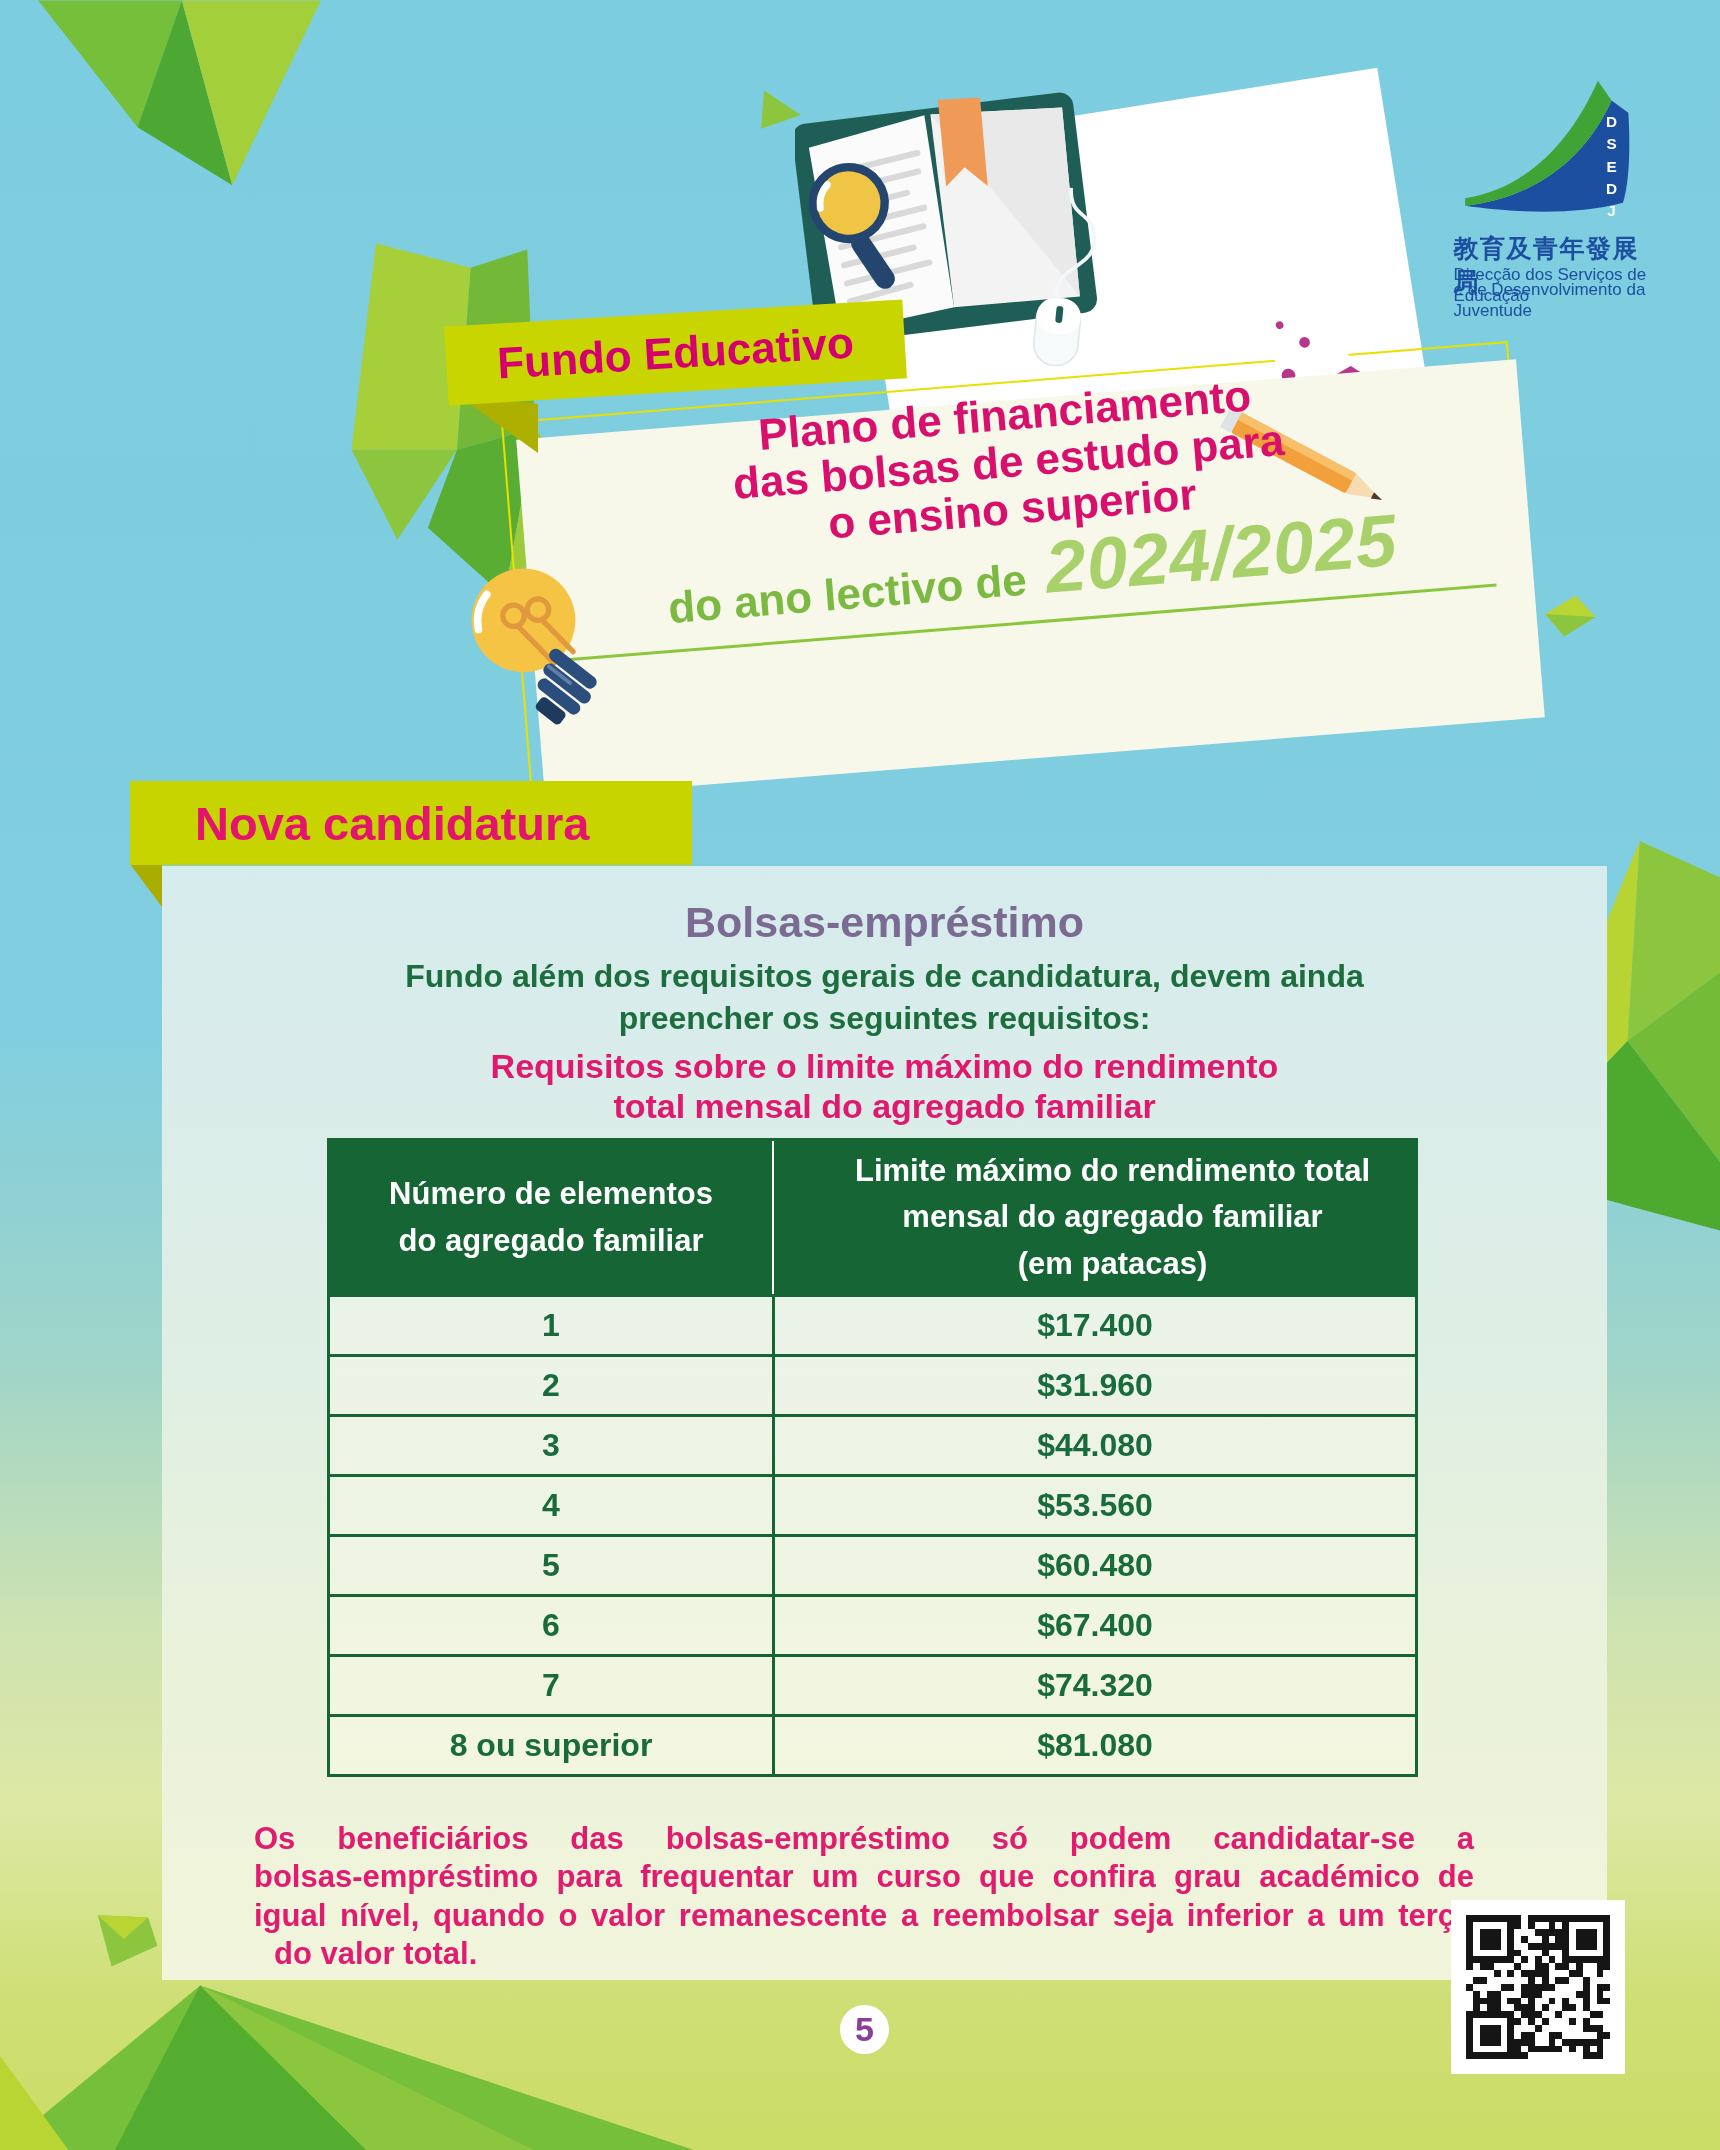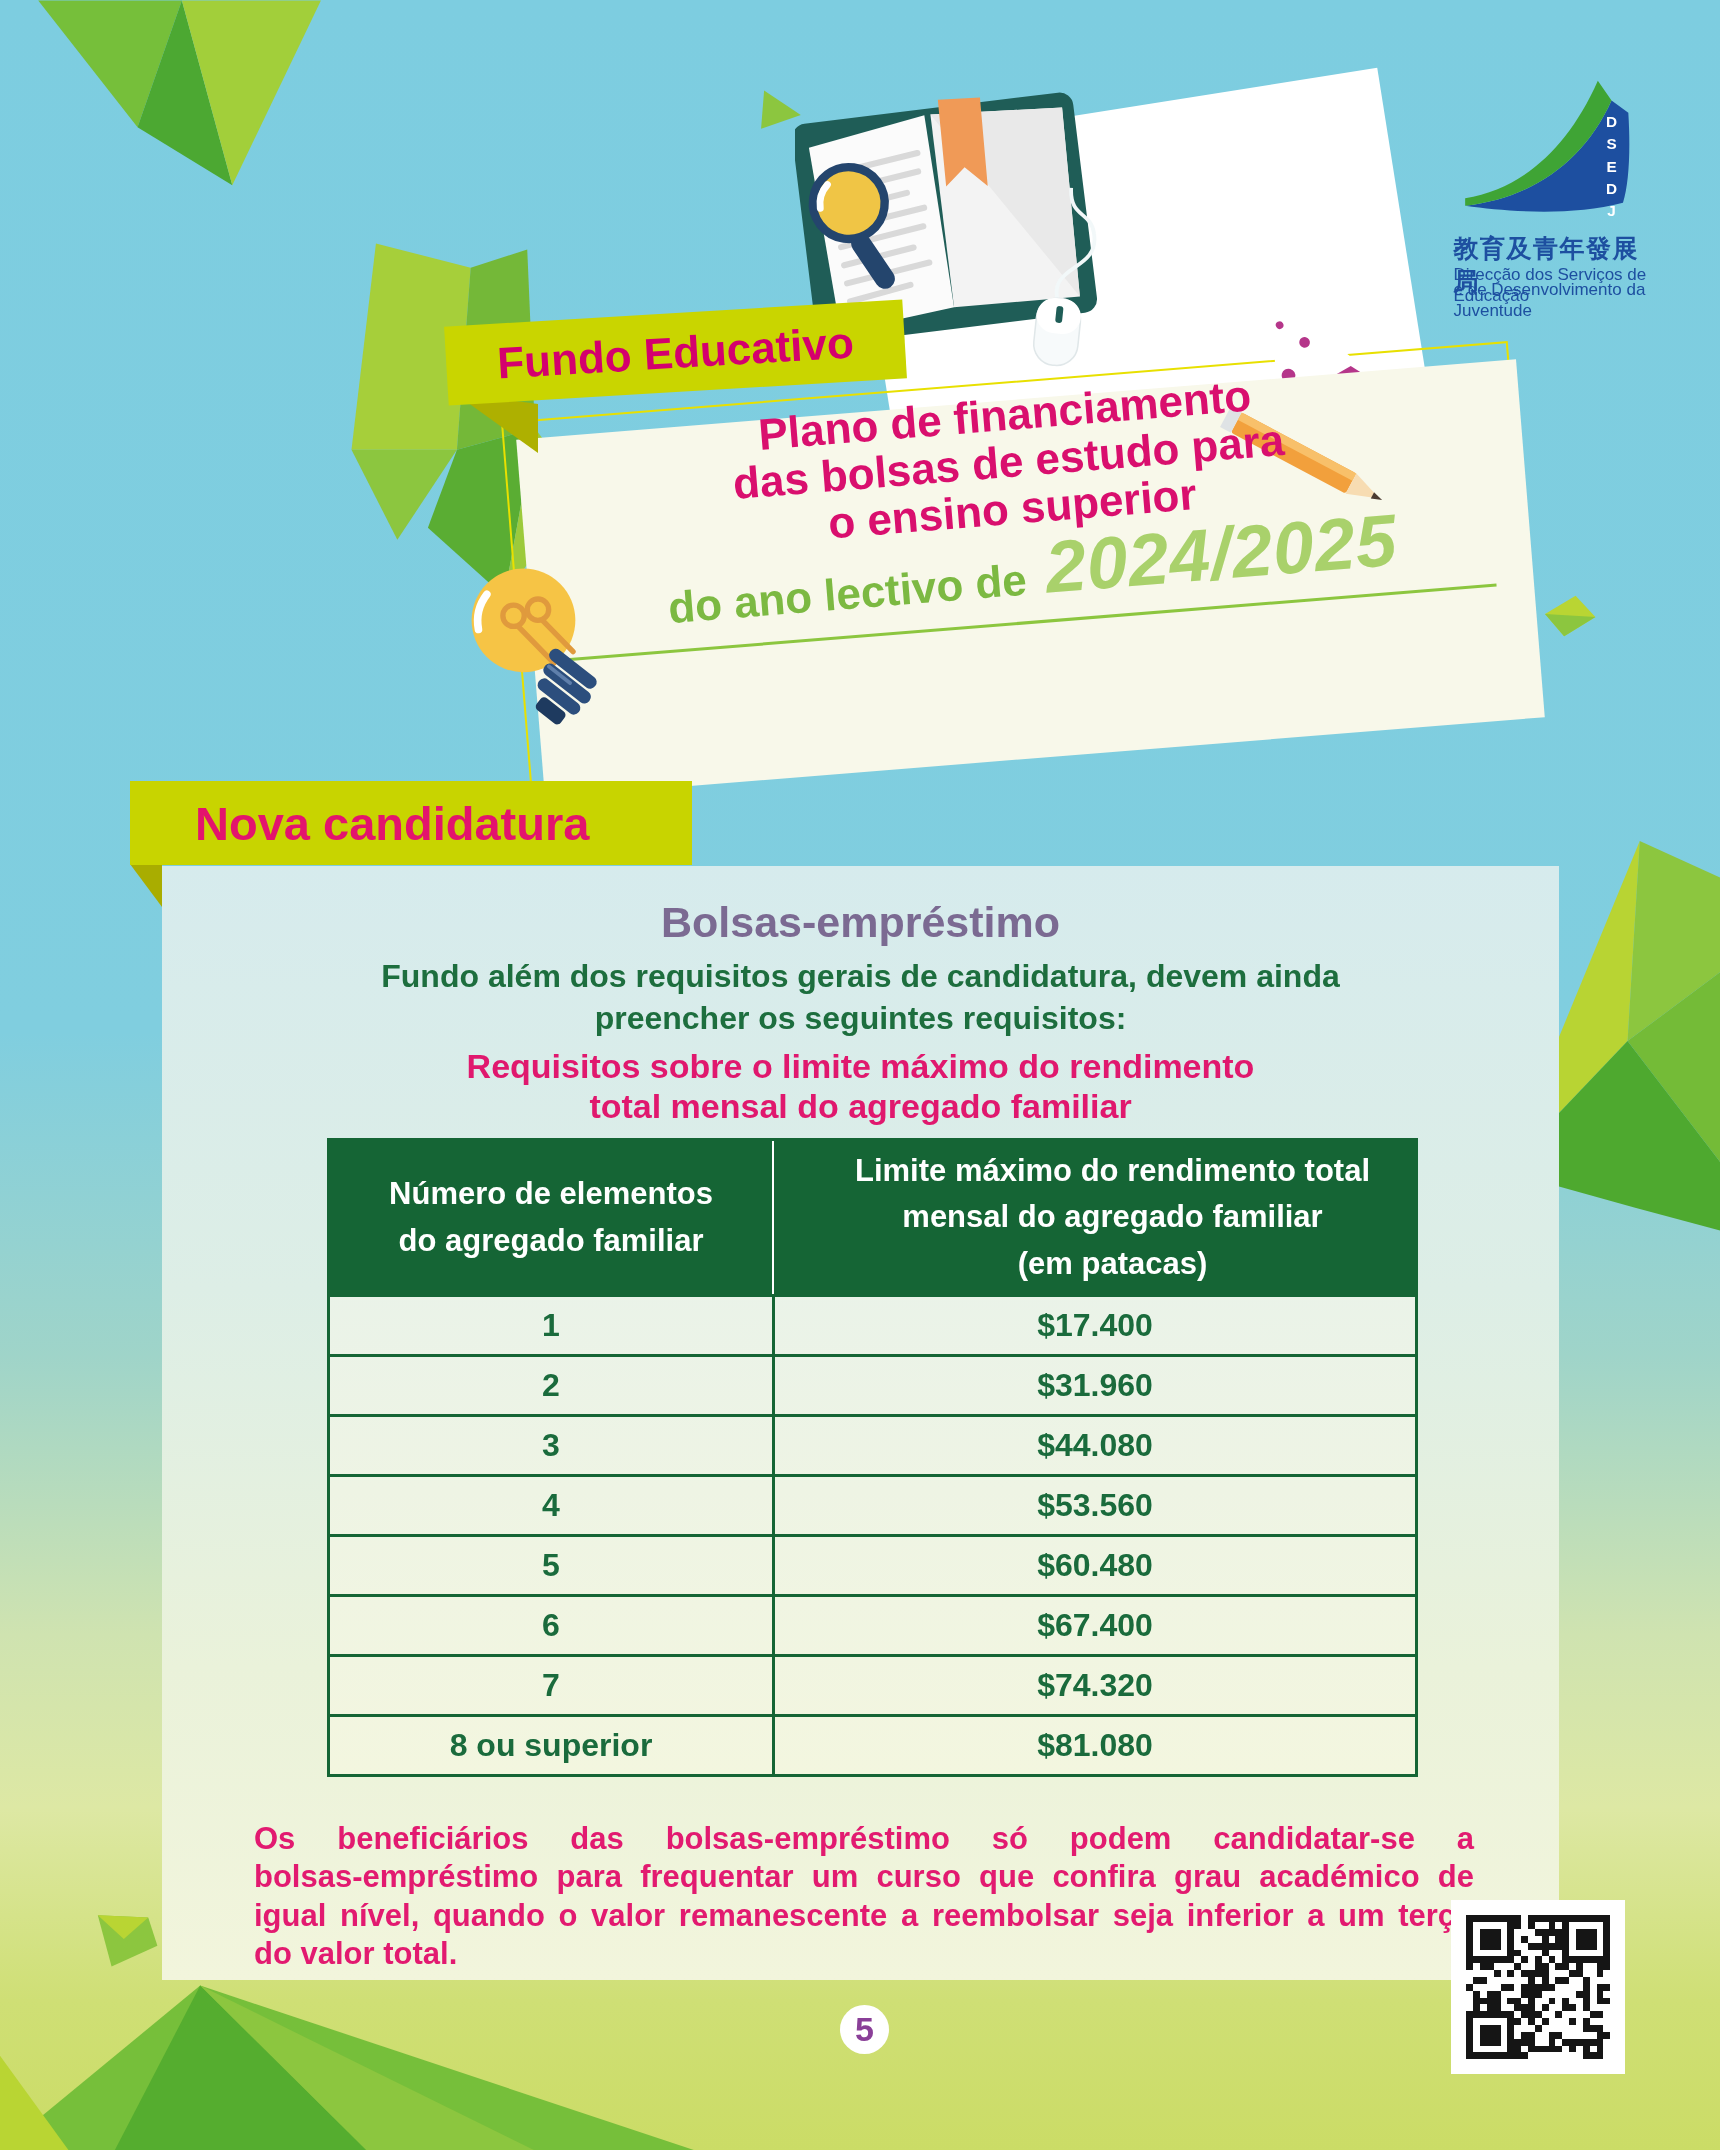--- a/index.html
+++ b/index.html
@@ -34,21 +34,21 @@
     font-size:15.3px;font-weight:bold;color:#ffffff;letter-spacing:5.3px;}
   .logo .zh{position:absolute;left:1.5px;top:165px;width:191px;font-size:25px;font-weight:bold;color:#1d4fa0;letter-spacing:1.5px;}
   .logo .pt{position:absolute;left:1.5px;width:214px;font-size:17px;color:#1d4fa0;line-height:1.25;}
   .logo .pt1{top:197px;} .logo .pt2{top:212px;}
 
   
   .nova-fold{left:130px;top:864px;width:32px;height:43px;background:#a9ad00;clip-path:polygon(0 0,100% 0,100% 100%);}
   .nova{left:130px;top:781px;width:562px;height:84px;background:#c8d400;display:flex;align-items:center;}
   .nova span{margin-left:65px;font-size:47px;font-weight:bold;color:#e3146d;}
   .card{left:162px;top:866px;width:1397px;height:1114px;
-    background:linear-gradient(180deg,#d6ebed 0%,#ddeee6 38%,#eaf2da 72%,#f2f5dc 100%);}
+    background:linear-gradient(180deg,#d6ebed 0%,#ddeee6 38%,#eaf2da 72%,#f2f5dc 100%);padding-left:48px;}
   .card-title{position:absolute;left:0;top:32px;width:100%;text-align:center;
     font-size:43px;font-weight:bold;color:#7b6a92;}
   .card-intro{position:absolute;left:0;top:90px;width:100%;text-align:center;
     font-size:32px;font-weight:bold;color:#1d6e3e;line-height:1.3;}
   .req-heading{position:absolute;left:0;top:180px;width:100%;text-align:center;
     font-size:34px;font-weight:bold;color:#e0186e;line-height:1.18;}
 
   
   .tbl{position:absolute;left:165px;top:272px;width:1085px;border:3.8px solid #156535;
     background:linear-gradient(180deg,#e7f2ec 0%,#eef4e4 55%,#f3f6df 100%);}
@@ -61,21 +61,21 @@
   .td{display:flex;align-items:center;justify-content:center;height:57px;
     font-size:32px;font-weight:bold;color:#1a6b3c;}
   .td1{width:442px;border-right:3.1px solid #156535;}
   .td2{flex:1;text-align:center;}
   .pre{white-space:pre-line;}
 
   
   .note{position:absolute;left:92px;top:954px;width:1220px;
     font-size:31px;font-weight:bold;color:#e21a70;line-height:1.24;}
   .note .jline{text-align:justify;text-align-last:justify;}
-  .note .jlast{text-align:left;}
+  .note .jlast{text-align:left;margin-left:20px;}
 
   
   .page-circle{left:840px;top:2005px;width:49px;height:49px;border-radius:50%;background:#ffffff;
     display:flex;align-items:center;justify-content:center;}
   .page-circle span{font-size:34px;font-weight:bold;color:#8a3f98;}
   .qr{left:1451px;top:1900px;width:174px;height:174px;background:#ffffff;}
   .qr-grid{position:absolute;left:15.3px;top:15.3px;width:144px;height:144px;display:grid;
     grid-template-columns:repeat(21,1fr);grid-template-rows:repeat(21,1fr);}
   .qr-grid b{display:block;} .qr-grid b.on{background:#151515;}
 </style>

